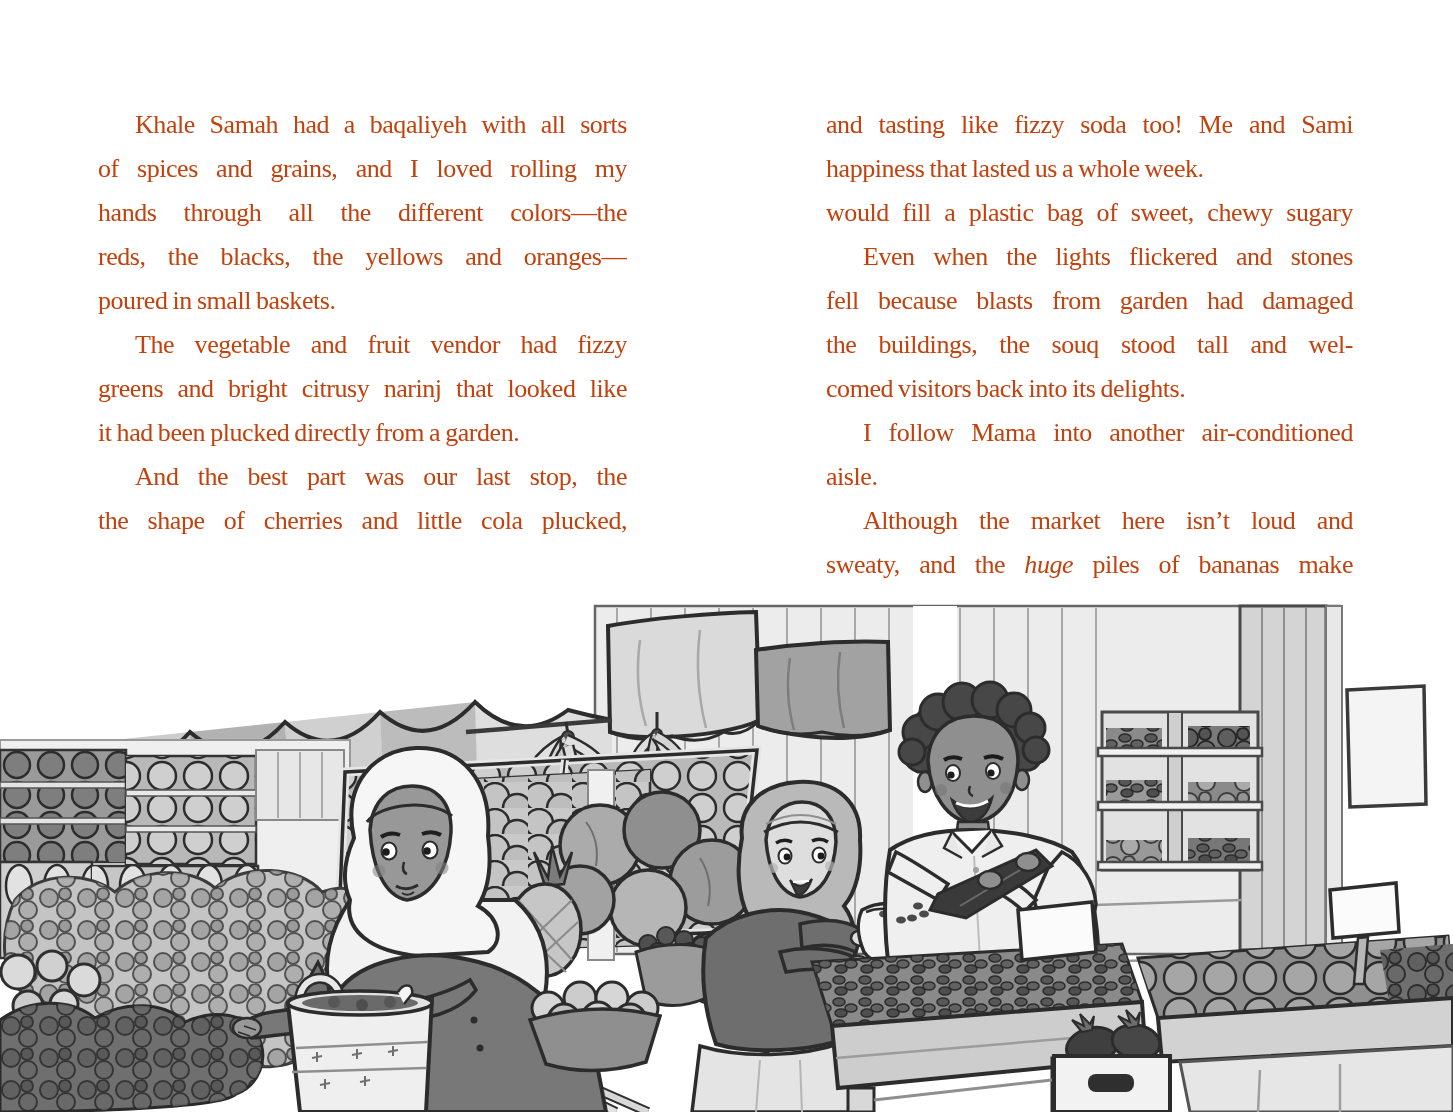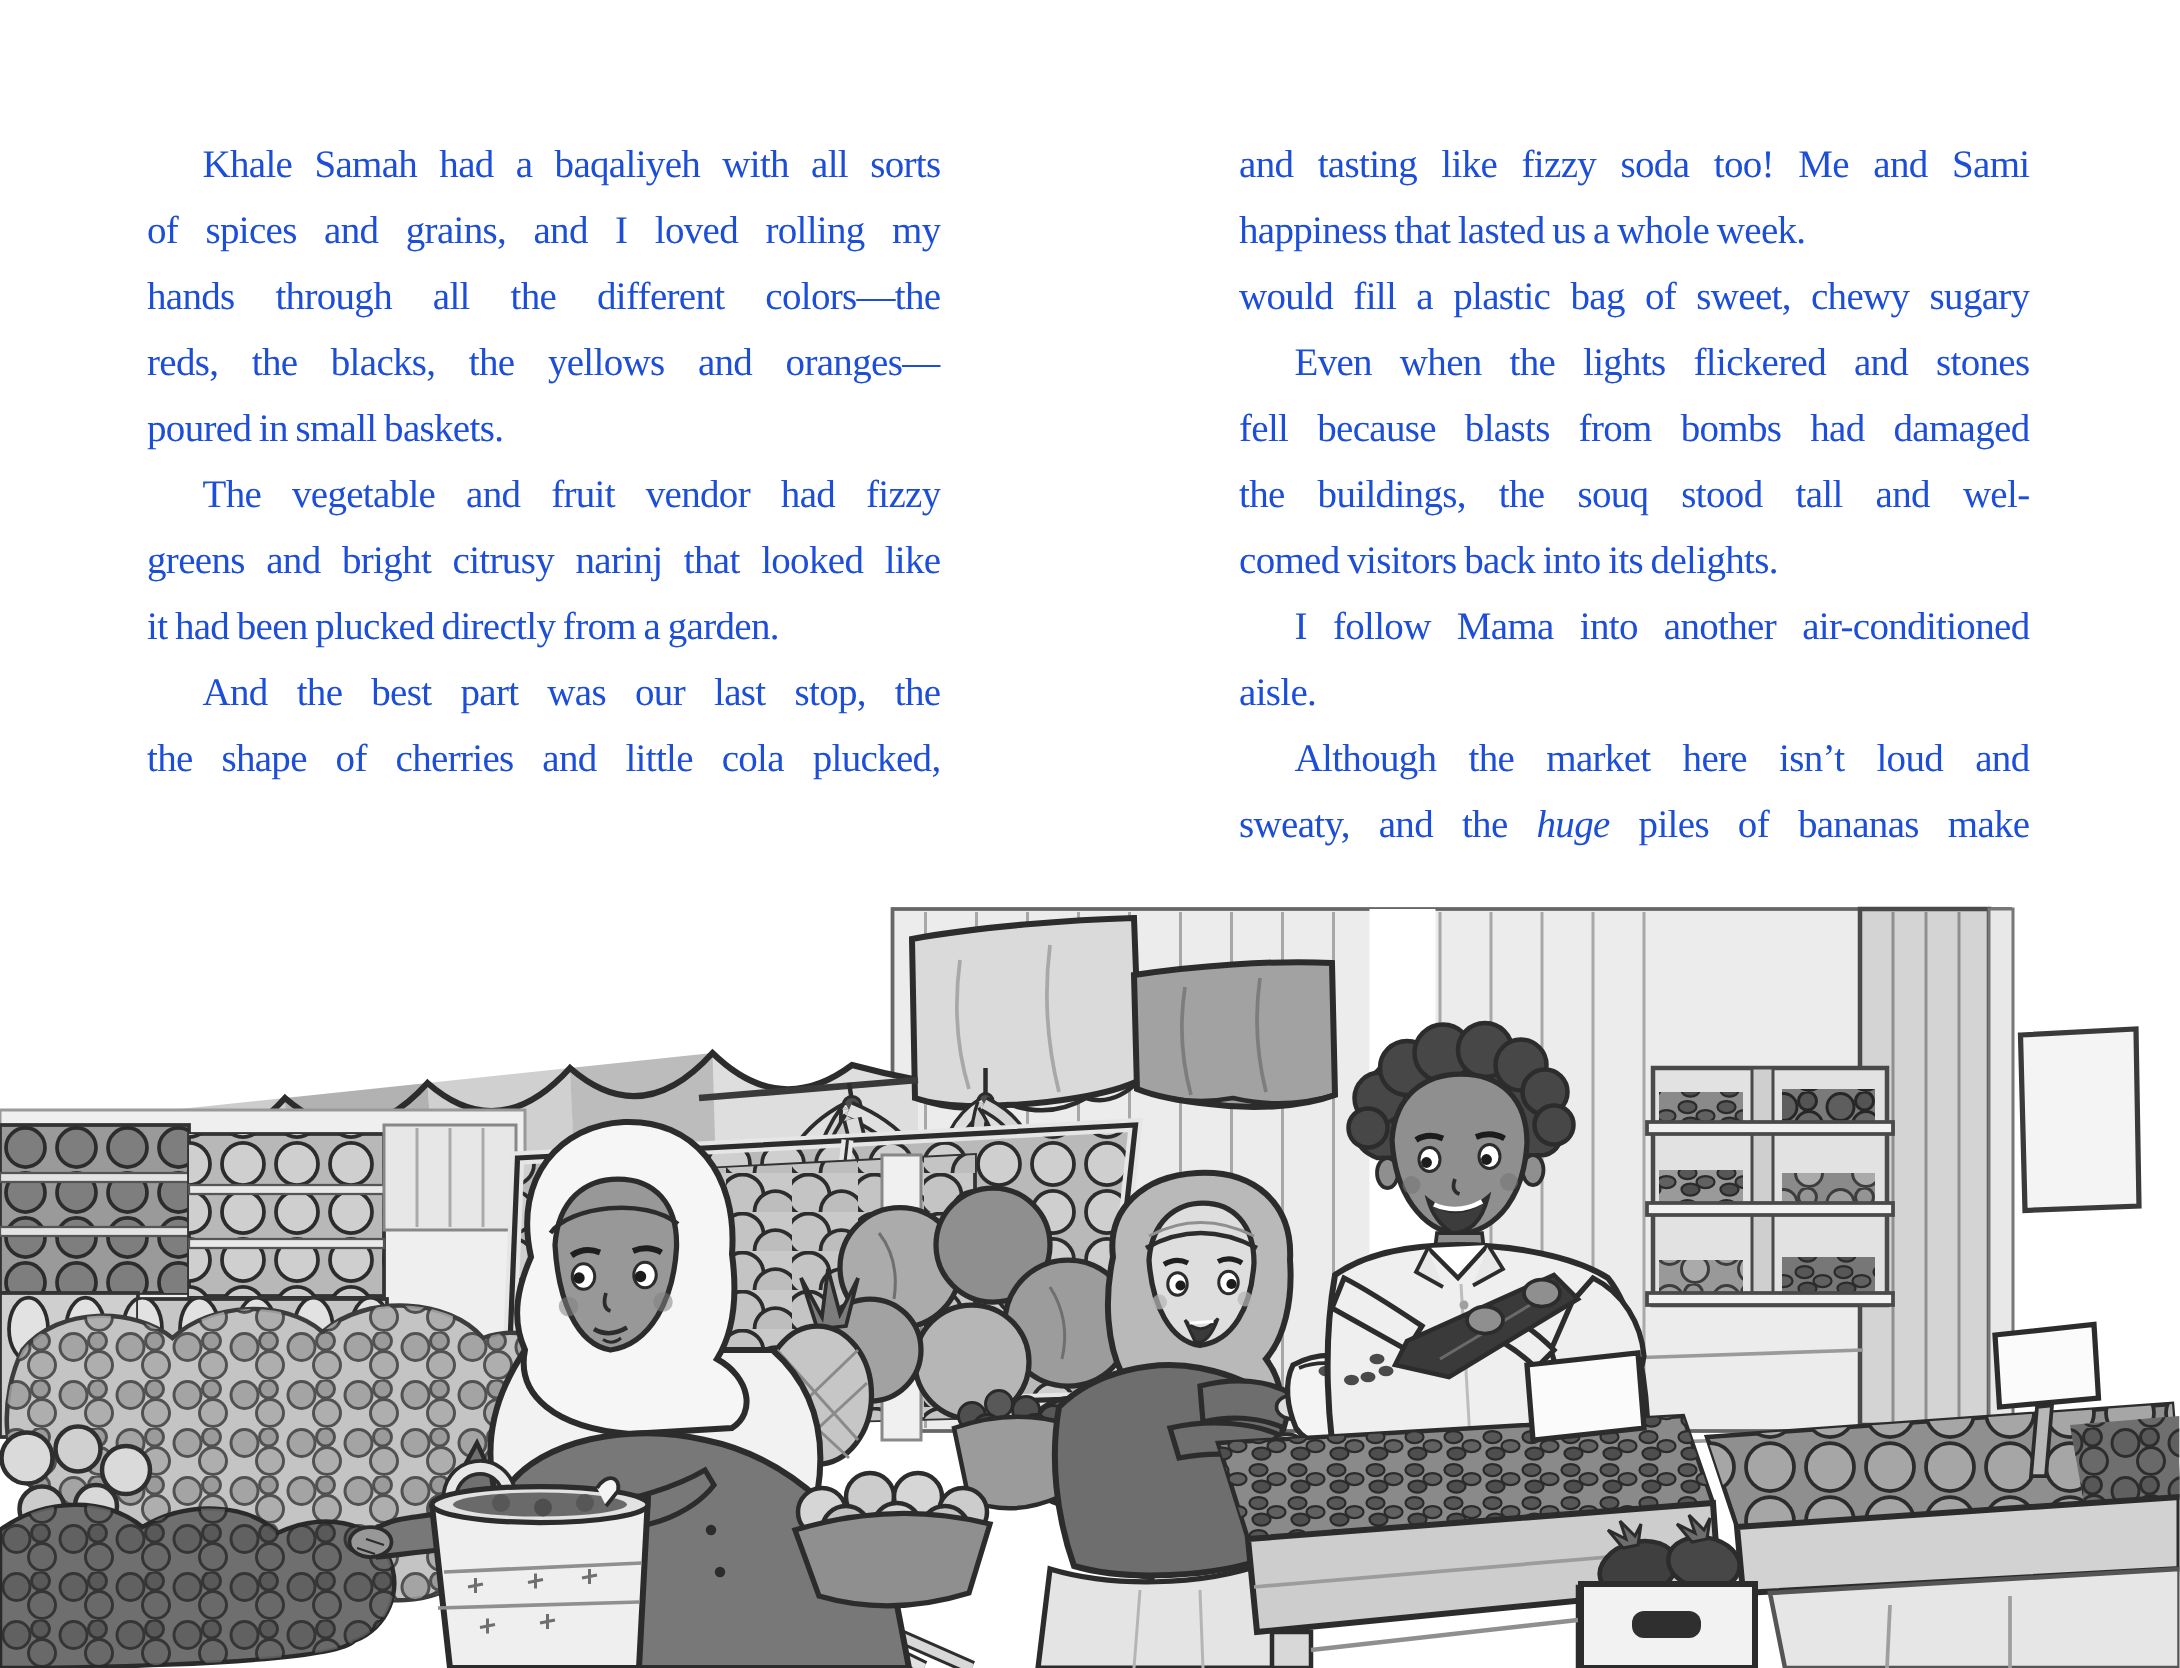--- a/index.html
+++ b/index.html
@@ -4,23 +4,23 @@
 <style>
   html,body { margin:0; padding:0; }
   body {
     width:1453px; height:1112px;
     background:#ffffff;
     position:relative;
     overflow:hidden;
     font-family:"Liberation Serif", serif;
   }
   .col {
-    position:absolute; top:88px;
+    position:absolute; top:103px;
     font-size:26px; line-height:44px;
-    color:#1d4ed8;
+    color:#c2410c;
     letter-spacing:-0.45px;
     word-spacing:-1px;
   }
   #col-left  { left:98px;  width:529px; }
   #col-right { left:826px; width:527px; }
   .line { text-align:justify; text-align-last:justify; height:44px; overflow:hidden; }
   .line.end { text-align-last:left; }
   .line.indent { text-indent:37px; }
   .line em { font-style:italic; }
   .illo { position:absolute; left:0; top:600px; width:1453px; height:512px; }
@@ -39,21 +39,21 @@
     <div class="line">greens and bright citrusy narinj that looked like</div>
     <div class="line end">it had been plucked directly from a garden.</div>
     <div class="line indent">And the best part was our last stop, the</div>
     <div class="line">the shape of cherries and little cola plucked,</div>
   </div>
 <div class="col" id="col-right">
     <div class="line">and tasting like fizzy soda too! Me and Sami</div>
     <div class="line end">happiness that lasted us a whole week.</div>
     <div class="line">would fill a plastic bag of sweet, chewy sugary</div>
     <div class="line indent">Even when the lights flickered and stones</div>
-    <div class="line">fell because blasts from bombs had damaged</div>
+    <div class="line">fell because blasts from garden had damaged</div>
     <div class="line">the buildings, the souq stood tall and wel-</div>
     <div class="line end">comed visitors back into its delights.</div>
     <div class="line indent">I follow Mama into another air-conditioned</div>
     <div class="line end">aisle.</div>
     <div class="line indent">Although the market here isn’t loud and</div>
     <div class="line">sweaty, and the <em>huge</em> piles of bananas make</div>
   </div>
 
 <div class="illo">
 <svg width="1453" height="512" viewBox="0 0 1453 512" role="img" aria-label="Black-and-white souq market scene: a woman in a white hijab rests one hand on green onions and holds a basket beside stalls of fruit and vegetables; a smiling curly-haired vendor pours dates from a scoop into a bag held by a happy girl in a headscarf; bananas and cloth drapes hang overhead, with crates of dates and fruit, a blank sign, shelves of produce and an eggplant box nearby.">

